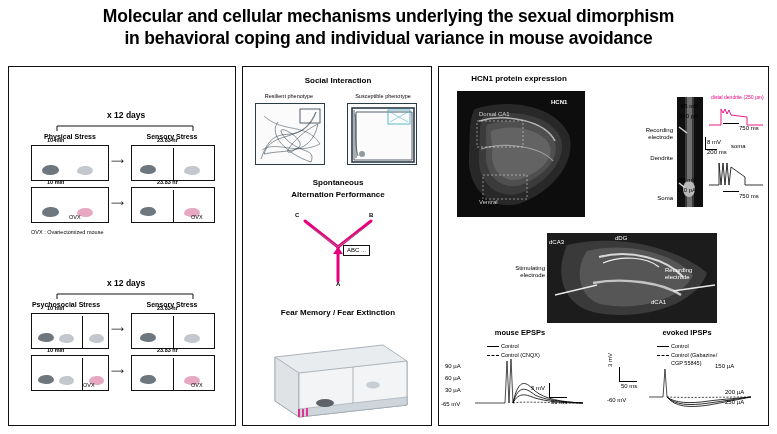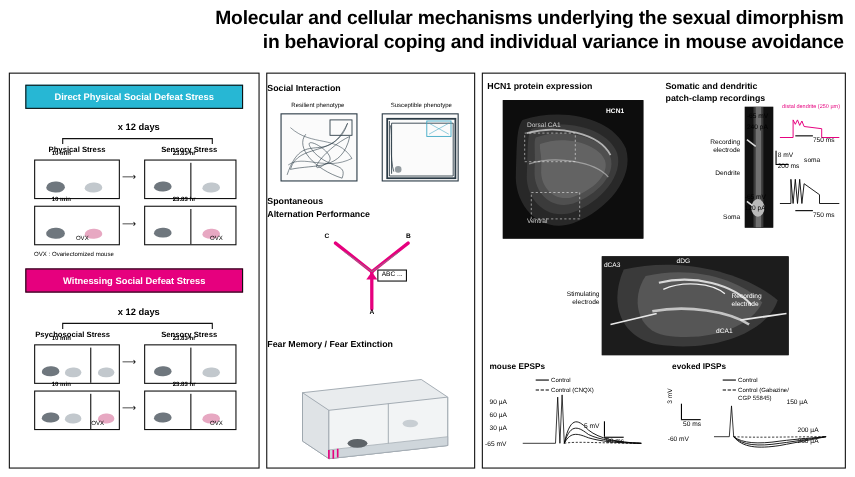--- a/index.html
+++ b/index.html
@@ -8,21 +8,21 @@
     width: 777px; height: 434px;
     background: #ffffff;
     font-family: "Liberation Sans", sans-serif;
     color: #000;
     overflow: hidden;
   }
   .page { position: relative; width: 777px; height: 434px; background: #fff; }
 
   
   .title {
-    text-align: right;
+    text-align: center;
     font-weight: bold;
     font-size: 17.5px;
     line-height: 1.25;
     padding: 6px 10px 4px 10px;
     letter-spacing: -0.2px;
   }
   .title .l2 { display: block; }
 
   
   .panels {
@@ -38,21 +38,21 @@
     position: relative;
     overflow: hidden;
   }
   .panel.left   { width: 228px; }
   .panel.middle { width: 190px; }
   .panel.right  { width: 331px; }
 
   
   .t { position: absolute; font-size: 6px; line-height: 1.1; }
   .tc { position: absolute; font-size: 6px; line-height: 1.1; text-align: center; }
-  .hdr { font-weight: bold; text-align: left; }
+  .hdr { font-weight: bold; text-align: center; }
 
   
   .banner {
     position: absolute;
     border: 1px solid #111;
     color: #fff;
     font-weight: bold;
     font-size: 8.5px;
     display: flex;
     align-items: center;
@@ -149,23 +149,20 @@
 
   <div class="title">
     <span>Molecular and cellular mechanisms underlying the sexual dimorphism</span>
     <span class="l2">in behavioral coping and individual variance in mouse avoidance</span>
   </div>
 
   <div class="panels">
 
     <div class="panel left">
 
-      <div class="banner cyan" style="left:14px; top:10px; width:198px; height:22px;">
-        <span>Direct Physical Social Defeat Stress</span>
-      </div>
 
       <div class="x12" style="left:98px; top:43px;">x 12 days</div>
 
       <svg style="position:absolute; left:46px; top:55px;" width="140" height="10">
         <path d="M2,9 L2,4 L138,4 L138,9" fill="none" stroke="#111" stroke-width="1"></path>
       </svg>
 
       <div class="colhdr" style="left:18px; top:66px;">Physical Stress</div>
       <div class="colhdr" style="left:120px; top:66px;">Sensory Stress</div>
 
@@ -195,23 +192,20 @@
       <div class="cell" style="left:122px; top:120px; width:84px; height:36px;">
         <div class="divline" style="left:41px; top:2px; width:1px; height:32px;"></div>
         <div class="mouse dark" style="left:8px; top:19px; width:16px; height:9px;"></div>
         <div class="mouse pink" style="left:52px; top:20px; width:16px; height:9px;"></div>
       </div>
       <div class="dur" style="left:148px; top:112px;">23.83 hr</div>
       <div class="note" style="left:182px; top:147px;">OVX</div>
 
       <div class="note" style="left:22px; top:162px;">OVX : Ovariectomized mouse</div>
 
-      <div class="banner magenta" style="left:14px; top:177px; width:198px; height:22px;">
-        <span>Witnessing Social Defeat Stress</span>
-      </div>
 
       <div class="x12" style="left:98px; top:211px;">x 12 days</div>
       <svg style="position:absolute; left:46px; top:223px;" width="140" height="10">
         <path d="M2,9 L2,4 L138,4 L138,9" fill="none" stroke="#111" stroke-width="1"></path>
       </svg>
 
       <div class="colhdr" style="left:14px; top:234px;">Psychosocial Stress</div>
       <div class="colhdr" style="left:120px; top:234px;">Sensory Stress</div>
 
       <div class="cell" style="left:22px; top:246px; width:78px; height:36px;">
@@ -312,22 +306,20 @@
           <line x1="38" y1="70" x2="38" y2="78" stroke="#e6007e" stroke-width="1.5"></line>
           <line x1="42" y1="69" x2="42" y2="77" stroke="#e6007e" stroke-width="1.5"></line>
         </svg>
       </div>
     </div>
 
     <div class="panel right">
 
       <div class="tc hdr" style="left:4px; top:8px; width:152px; font-size:8px;">HCN1 protein expression</div>
 
-      <div class="tc hdr" style="left:166px; top:8px; width:160px; font-size:8px;">Somatic and dendritic</div>
-      <div class="tc hdr" style="left:166px; top:19px; width:160px; font-size:8px;">patch-clamp recordings</div>
 
       <div class="imgblk" style="left:18px; top:24px; width:128px; height:126px;">
         <svg width="128" height="126">
           <rect width="128" height="126" fill="#0d0d0d"></rect>
           <path d="M18,18 C55,6 100,16 112,44 C120,70 96,100 64,112 C34,122 10,96 12,66 C13,44 12,26 18,18Z" fill="#2a2a2a" opacity="0.95"></path>
           <path d="M26,26 C58,16 96,26 104,48 C110,68 90,92 64,102 C40,110 20,90 22,66 C23,46 22,32 26,26Z" fill="#3d3d3d" opacity="0.9"></path>
           <path d="M30,34 C56,24 92,34 98,52 C103,68 86,86 64,94 C44,100 28,84 29,64 C30,48 28,38 30,34Z" fill="#555" opacity="0.8"></path>
           <path d="M34,40 C56,31 88,40 93,55 C97,68 82,82 64,88 C48,93 34,80 35,63 C36,50 33,44 34,40Z" fill="#6e6e6e" opacity="0.65"></path>
           <path d="M22,30 C50,22 88,30 98,50" fill="none" stroke="#cfcfcf" stroke-width="1.6" opacity="0.8"></path>
           <path d="M24,58 C48,50 84,56 96,70" fill="none" stroke="#b9b9b9" stroke-width="1.2" opacity="0.7"></path>

